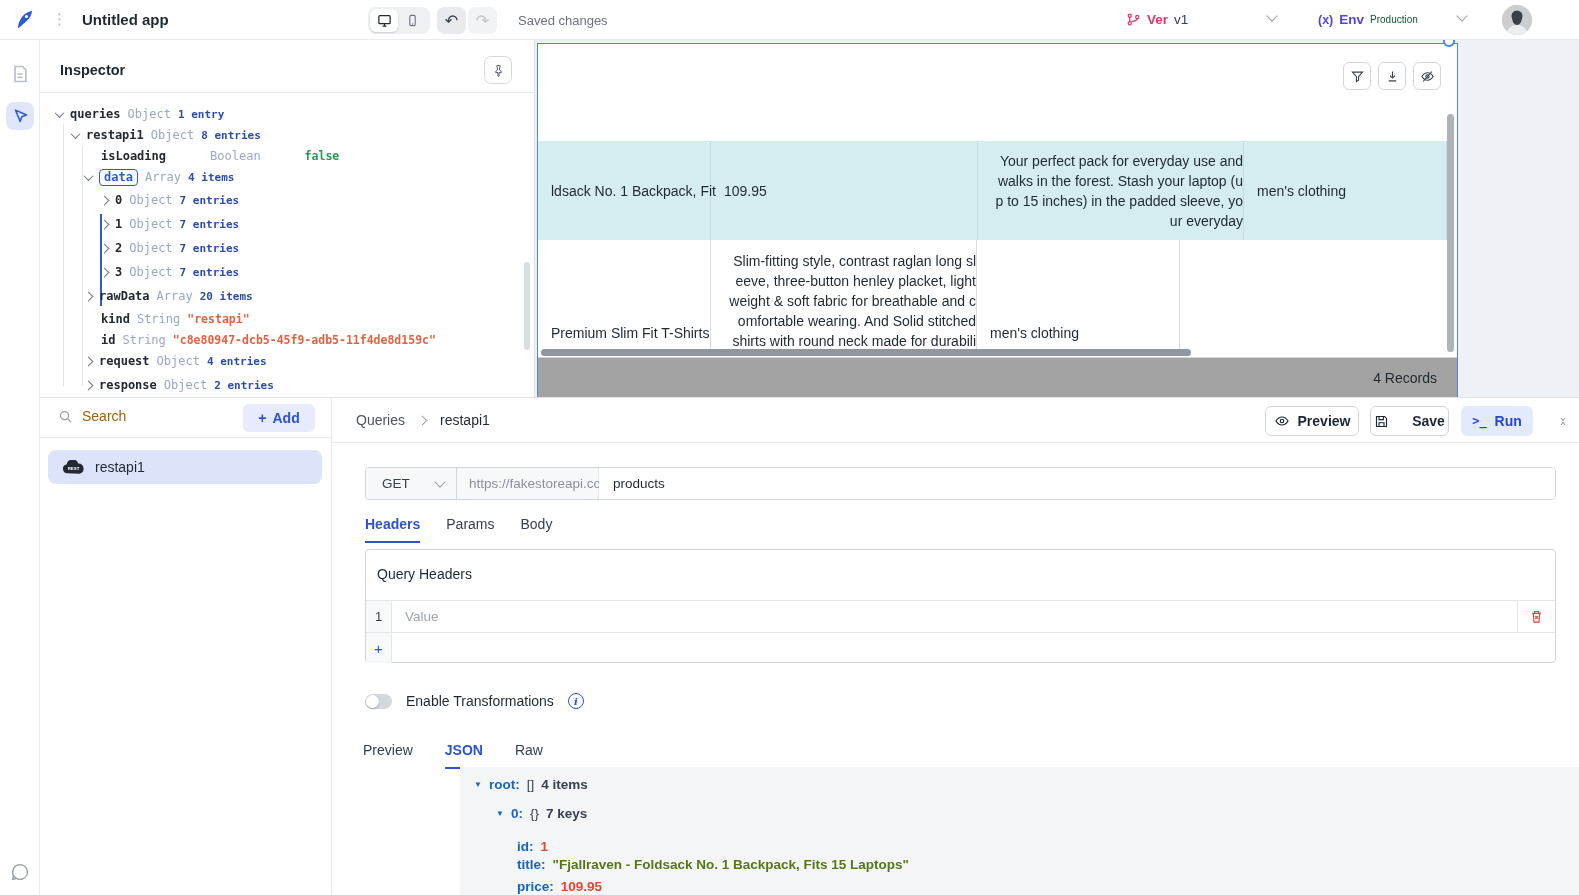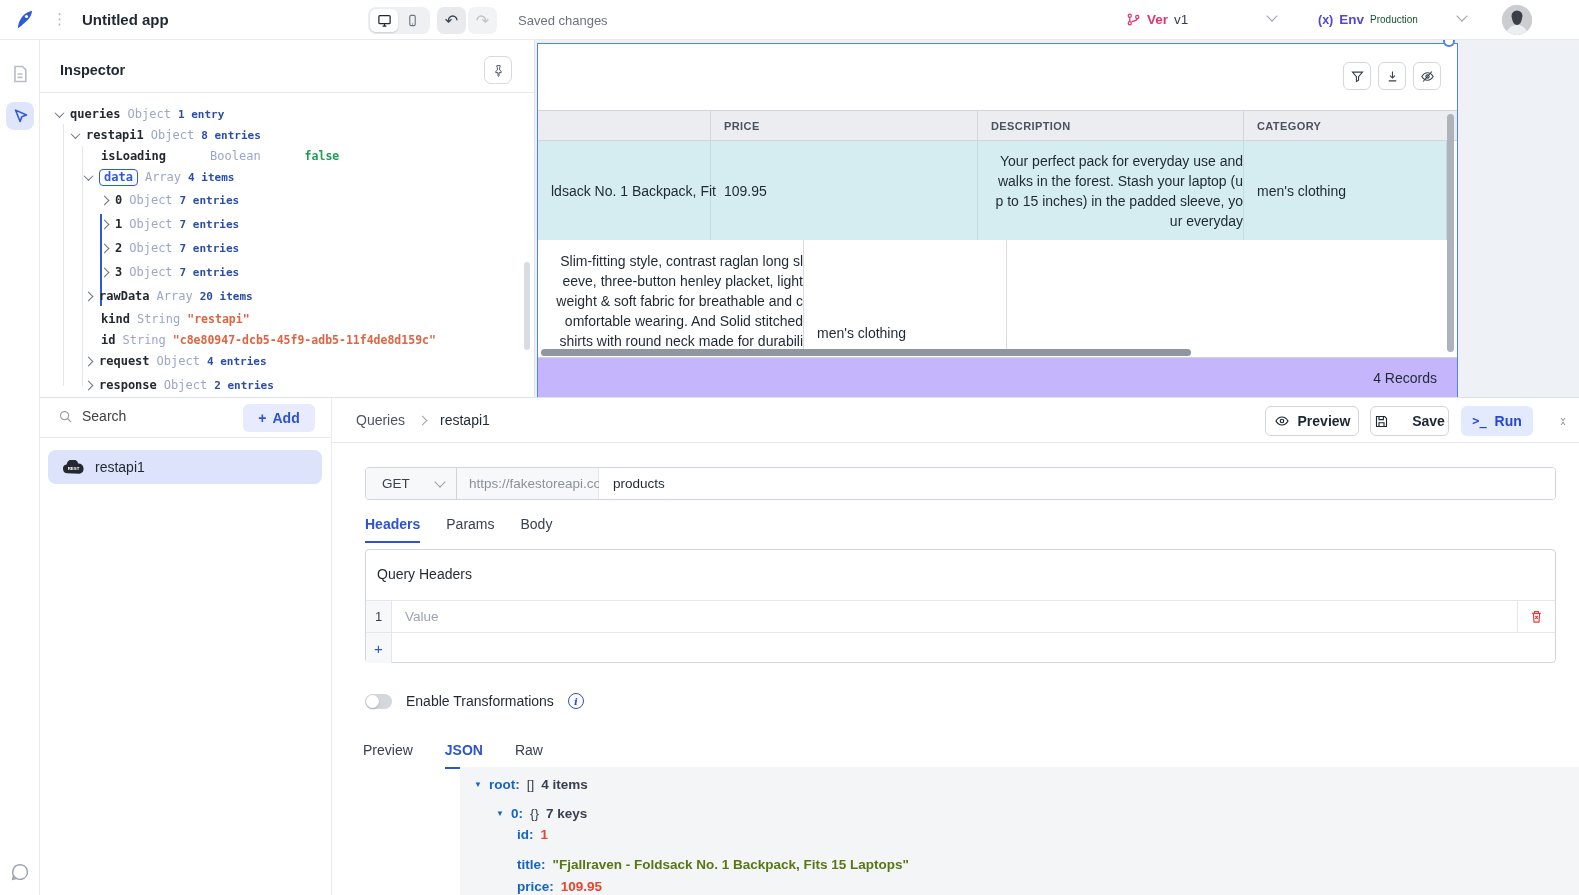--- a/index.html
+++ b/index.html
@@ -52,21 +52,21 @@
   .trow { position:absolute; left:0; width:909px; display:flex; overflow:hidden; }
   .row1 { top:97px; height:99px; background:#d5ecf1; }
   .row2 { top:196px; height:112px; background:#fff; }
   .td { font-size:14px; color:#1f2933; padding-left:13px; border-right:1px solid #d9dde2; height:100%; display:flex; flex-direction:column; justify-content:center; }
   .td.endalign { justify-content:flex-end; padding-bottom:9px; }
   .td .line { line-height:20px; white-space:nowrap; }
   .row1 .td { border-right:1px solid #c3dce2; }
   .desc .line { white-space:normal;text-align:right; }
   .hscroll { position:absolute; left:3px; top:305px; width:650px; height:7px; border-radius:4px; background:#8f969e; }
   .vscroll { position:absolute; right:3px; top:70px; width:7px; height:238px; border-radius:4px; background:#aeb3ba; }
-  .tfoot { position:absolute; left:0; top:313px; width:919px; height:41px; background:#c4b5fd; border-top:1px solid #d2d6db; }
+  .tfoot { position:absolute; left:0; top:313px; width:919px; height:41px; background:#a3a3a3; border-top:1px solid #d2d6db; }
   .records { position:absolute; right:20px; top:12px; font-size:14px; color:#1f2933; }
 
   
   .inspector { position:absolute; left:40px; top:40px; width:495px; height:357px; background:#fff;
                border-right:1px solid #dfe2e7; z-index:20; }
   .insp-title { position:absolute; left:20px; top:22px; font-size:14.5px; font-weight:700; }
   .pin-btn { position:absolute; right:22px; top:16px; width:28px; height:28px; border:1px solid #d6d9de; border-radius:7px; background:#fff; display:flex; align-items:center; justify-content:center; color:#4a5260; }
   .insp-divider { position:absolute; left:0; top:52px; width:100%; border-top:1px solid #e8eaed; }
   .tree { position:absolute; left:0; top:62px; width:486px; height:293px; font-family:"DejaVu Sans Mono", monospace; font-size:12px; }
   .trw { position:absolute; height:20px; display:flex; align-items:center; gap:7px; white-space:nowrap; }
@@ -80,21 +80,21 @@
   .tchev.down { transform:rotate(45deg) translate(-1px,-1px); }
   .tchev.right { transform:rotate(-45deg); }
   .guide { position:absolute; width:1px; background:#e3e6ea; }
   .guide.blue { width:2px; background:#2d5bd7; }
   .insp-scroll { position:absolute; right:4px; top:222px; width:6px; height:88px; background:#d9dce1; border-radius:3px; }
 
   
   .bottom { position:absolute; left:40px; top:397px; width:1539px; height:498px; background:#fff; border-top:1px solid #dfe2e7; }
   .qlist { position:absolute; left:0; top:0; width:292px; height:498px; border-right:1px solid #e8eaed; }
   .search-row { position:absolute; left:0; top:0; width:292px; height:40px; border-bottom:1px solid #e8eaed; }
-  .search-box { position:absolute; left:18px; top:10px; display:flex; align-items:center; gap:9px; color:#404040; font-size:14px; }
+  .search-box { position:absolute; left:18px; top:10px; display:flex; align-items:center; gap:9px; color:#a16207; font-size:14px; }
   .add-btn { position:absolute; right:17px; top:6px; width:72px; height:28px; background:#e8ebfd; border-radius:6px; display:flex; align-items:center; justify-content:center; gap:6px; color:#2d52d4; font-size:14px; font-weight:700; }
   .qitem { position:absolute; left:8px; top:52px; width:274px; height:34px; background:#dde3fb; border-radius:8px; display:flex; align-items:center; gap:10px; padding-left:14px; font-size:14px; color:#1f2933; }
 
   .editor { position:absolute; left:292px; top:0; width:1247px; height:498px; }
   .ed-toolbar { position:absolute; left:0; top:0; width:1247px; height:45px; border-bottom:1px solid #e8eaed; }
   .crumbs { position:absolute; left:24px; top:14px; display:flex; align-items:center; gap:14px; font-size:14px; }
   .crumb-a { color:#4b5563; } .crumb-b { color:#1f2933; }
   .crumb-sep { width:7px; height:7px; border-right:1.5px solid #9ca3af; border-top:1.5px solid #9ca3af; transform:rotate(45deg); }
   .btn { position:absolute; top:8px; height:30px; border:1px solid #d0d5dd; border-radius:6px; background:#fff; display:flex; align-items:center; justify-content:center; gap:8px; font-size:14px; font-weight:600; color:#1c2733; }
   .btn-preview { left:933px; width:94px; }
@@ -239,46 +239,43 @@
         </div>
         <div class="tbl-btn">
           <svg viewBox="0 0 24 24" width="15" height="15" fill="none" stroke="currentColor" stroke-width="1.8">
             <path d="M3 12s3.5-6 9-6 9 6 9 6-3.5 6-9 6-9-6-9-6z"></path>
               <circle cx="12" cy="12" r="2.6"></circle>
               <path d="M5 20L19 4"></path>
           </svg>
         </div>
       </div>
 
-      <div class="thead">
-        <div class="th c1"></div>
-        <div class="th c2">PRICE</div>
-        <div class="th c3">DESCRIPTION</div>
-        <div class="th c4">CATEGORY</div>
-      </div>
 
       <div class="trow row1">
         <div class="td c1">
             <span class="line">ldsack No. 1 Backpack, Fit</span>
           </div>
         <div class="td c2">
             <span class="line">109.95</span>
           </div>
         <div class="td c3 desc">
           <span class="line">Your perfect pack for everyday use and</span>
           <span class="line">walks in the forest. Stash your laptop (u</span>
           <span class="line">p to 15 inches) in the padded sleeve, yo</span>
           <span class="line">ur everyday</span>
         </div>
         <div class="td c4">
             <span class="line">men's clothing</span>
           </div>
       </div>
 
       <div class="trow row2">
+        <div class="td c1 endalign">
+            <span class="line">Premium Slim Fit T-Shirts</span>
+          </div>
         <div class="td c3 desc" style="justify-content:flex-start; padding-top:11px;">
           <span class="line">Slim-fitting style, contrast raglan long sl</span>
           <span class="line">eeve, three-button henley placket, light</span>
           <span class="line">weight &amp; soft fabric for breathable and c</span>
           <span class="line">omfortable wearing. And Solid stitched</span>
           <span class="line">shirts with round neck made for durabili</span>
         </div>
         <div class="td c4 endalign">
             <span class="line">men's clothing</span>
           </div>
@@ -491,21 +488,21 @@
           <span class="jkey">root:</span>
           <span class="jbracket">[]</span>
           <span class="jmeta">4 items</span>
         </div>
         <div class="jrow" style="left:36px; top:39px;">
           <span class="jarrow">▼</span>
           <span class="jkey">0:</span>
           <span class="jbracket">{}</span>
           <span class="jmeta">7 keys</span>
         </div>
-        <div class="jrow" style="left:57px; top:60px;">
+        <div class="jrow" style="left:57px; top:72px;">
           <span class="jkey">id:</span>
           <span class="jnum">1</span>
         </div>
         <div class="jrow" style="left:57px; top:90px;">
           <span class="jkey">title:</span>
           <span class="jstr">"Fjallraven - Foldsack No. 1 Backpack, Fits 15 Laptops"</span>
         </div>
         <div class="jrow" style="left:57px; top:112px;">
           <span class="jkey">price:</span>
           <span class="jnum">109.95</span>

